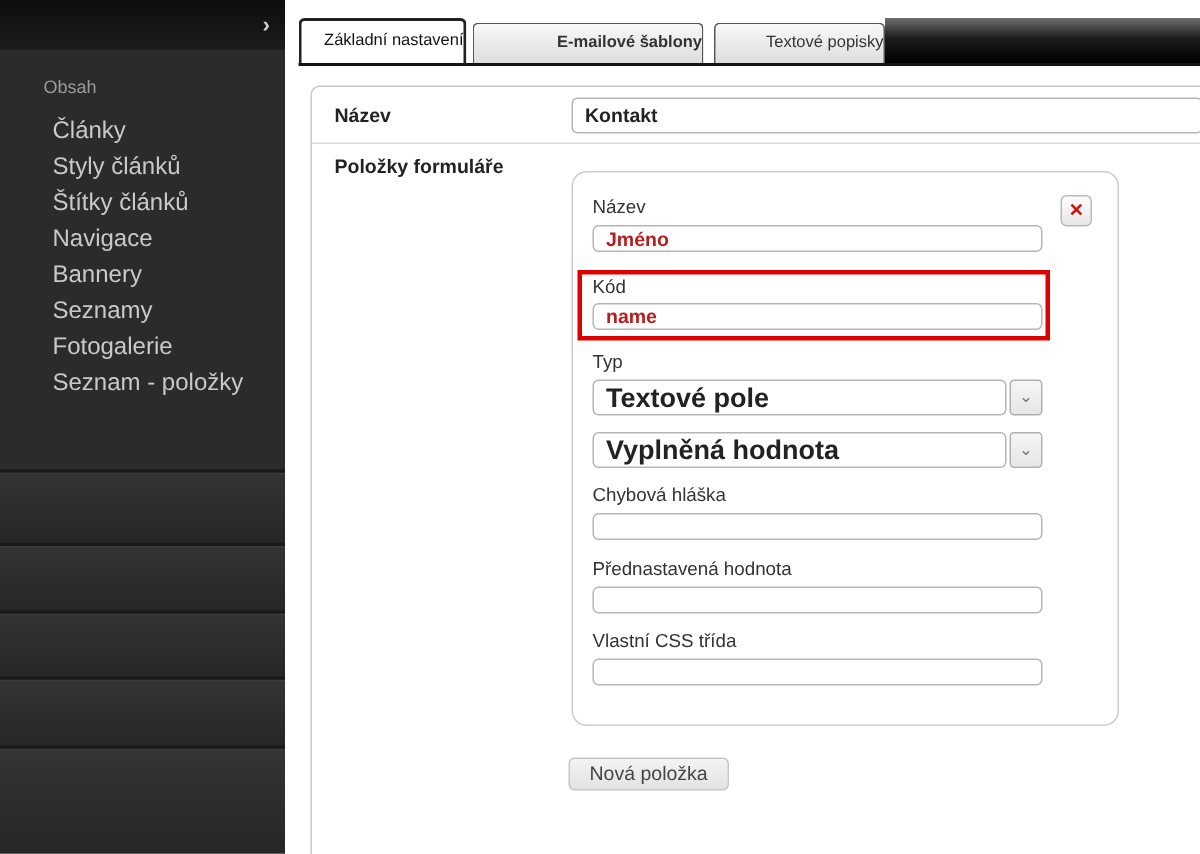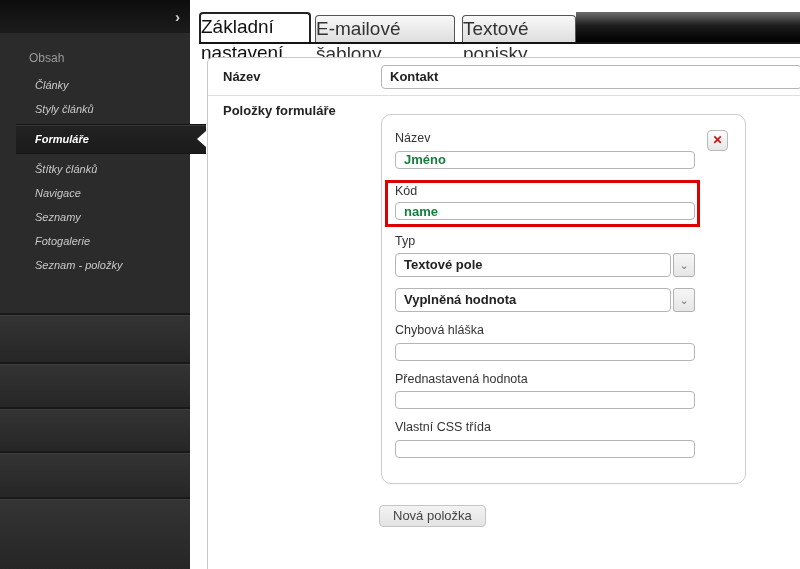--- a/index.html
+++ b/index.html
@@ -10,47 +10,47 @@
   .sidebar { position:absolute; left:0; top:0; width:190px; height:569px;
              background:#2b2b2b; }
   .sidebar-topbar { position:absolute; left:0; top:0; width:100%; height:33px;
              background:linear-gradient(180deg,#0d0d0d,#1c1c1c);
              display:flex; align-items:center; justify-content:flex-end;
              padding-right:10px; }
   .collapse-arrow { color:#cfcfcf; font-size:15px; font-weight:bold; line-height:1;
              cursor:pointer; }
   .nav { position:absolute; left:16px; top:33px; width:100%; padding-top:12px; }
   .nav-header { color:#9a9a9a; font-size:12px; padding:6px 0 8px 13px; }
-  .nav-item { color:#c9c9c9; font-size:11px; padding:6px 0 6px 19px; height:24px;
-             cursor:pointer;font-style:italic; }
+  .nav-item { color:#c9c9c9; font-size:16px; padding:6px 0 6px 19px; height:24px;
+             cursor:pointer; }
   .nav-item.selected { position:relative; background:linear-gradient(180deg,#222,#1b1b1b);
              border-top:1px solid #151515; border-bottom:1px solid #151515;
              box-shadow:inset 0 1px 0 #383838;
              color:#fff; font-weight:bold; height:30px; padding-top:8px;
              margin:3px 0; }
   .nav-notch { position:absolute; right:0; top:50%; margin-top:-8px;
              width:0; height:0; border-top:8px solid transparent;
              border-bottom:8px solid transparent; border-right:9px solid #ffffff; }
   .nav-sections { position:absolute; left:0; top:313px; width:100%; }
   .nav-section { background:linear-gradient(180deg,#343434,#262626);
              border-top:2px solid #191919; box-shadow:inset 0 1px 0 #3d3d3d;
              cursor:pointer; }
   .s1{height:49px;} .s2{height:45px;} .s3{height:44px;} .s4{height:46px;} .s5{height:72px;}
 
   
   .tabstrip { position:absolute; left:199px; top:14px; width:601px; height:30px;
              display:flex; align-items:flex-end; border-bottom:2px solid #141414; }
-  .tab { font-size:19px; color:#333; text-align:left; cursor:pointer;
+  .tab { font-size:11px; color:#333; text-align:right; cursor:pointer;
              border-radius:4px 4px 0 0; line-height:24px; }
   .tab.active { width:112px; height:30px; background:#fff; color:#111;
              border:2px solid #222; border-bottom:none; line-height:26px;
              margin-right:4px; }
   .tab.inactive { height:27px; background:linear-gradient(180deg,#f8f8f8,#dedede);
              border:1px solid #555; border-bottom:none; line-height:25px; }
-  .tab2 { width:140px; margin-right:7px; }
+  .tab2 { width:154px; margin-right:7px;font-weight:bold; }
   .tab3 { width:114px; }
   .tab-filler { flex:1; height:30px;
              background:linear-gradient(180deg,#6e6e6e 0%,#1d1d1d 45%,#000 100%); }
 
   
   .panel { position:absolute; left:207px; top:57px; width:600px; height:523px;
              background:#fff; border:1px solid #c8c8c8; border-radius:6px; }
   .row-name { display:flex; align-items:center; height:38px;
              border-bottom:1px solid #dddddd; padding-left:15px; }
   .field-label-col { width:158px; font-size:13px; font-weight:bold; color:#222; }
@@ -64,28 +64,28 @@
              padding:16px 0 14px 13px; background:#fff; }
   .remove-btn { position:absolute; top:15px; right:17px; width:21px; height:21px;
              border:1px solid #b9b9b9; border-radius:4px;
              background:linear-gradient(180deg,#fdfdfd,#e6e6e6);
              color:#cc1111; font-size:12px; font-weight:bold; line-height:19px;
              text-align:center; cursor:pointer; }
   .group { width:300px; margin-bottom:11px; }
   .group-label { font-size:12.5px; color:#333; line-height:14px; margin-bottom:5px; }
   .text-input { width:300px; height:18px; border:1px solid #b5b5b5; border-radius:4px;
              font-family:"Liberation Sans",sans-serif; font-size:13px; font-weight:bold;
-             color:#15803d; padding:0 8px; outline:none; }
+             color:#b91c1c; padding:0 8px; outline:none; }
   .red-wrap { width:315px; margin:7px 0 7px -10px; border:3px solid #dd0000;
              padding:2px 16px 4px 7px; }
   .red-wrap .group { margin-bottom:0; }
   .red-wrap .group-label { line-height:13px; margin-bottom:4px; }
   .select { position:relative; width:300px; height:24px; cursor:pointer; }
   .select-field { width:276px; height:24px; border:1px solid #b5b5b5; border-radius:4px;
-             font-size:13px; font-weight:bold; color:#222; line-height:22px;
+             font-size:18px; font-weight:bold; color:#222; line-height:22px;
              padding:0 8px; background:#fff; }
   .select-btn { position:absolute; right:0; top:0; width:22px; height:24px;
              border:1px solid #b0b0b0; border-radius:3px;
              background:linear-gradient(180deg,#f6f6f6,#e6e6e6);
              color:#777; font-size:11px; line-height:22px; text-align:center; }
   .new-item-btn { display:inline-block; margin:21px 0 0 171px; height:22px;
              padding:0 13px; border:1px solid #c5c5c5; border-radius:4px;
              background:linear-gradient(180deg,#f3f3f3,#e3e3e3);
              color:#444; font-size:13px; line-height:20px; cursor:pointer; }
 </style>
@@ -96,27 +96,24 @@
   <div class="sidebar-topbar">
     <span class="collapse-arrow">›</span>
   </div>
 
   <div class="nav">
     <div class="nav-header">Obsah</div>
 
     <div class="nav-item">Články</div>
     <div class="nav-item">Styly článků</div>
 
-    <div class="nav-item selected">
-      <span>Formuláře</span>
-      <span class="nav-notch"></span>
-    </div>
 
     <div class="nav-item">Štítky článků</div>
     <div class="nav-item">Navigace</div>
+    <div class="nav-item">Bannery</div>
     <div class="nav-item">Seznamy</div>
     <div class="nav-item">Fotogalerie</div>
     <div class="nav-item">Seznam - položky</div>
   </div>
 
   <div class="nav-sections">
     <div class="nav-section s1"></div>
     <div class="nav-section s2"></div>
     <div class="nav-section s3"></div>
     <div class="nav-section s4"></div>

